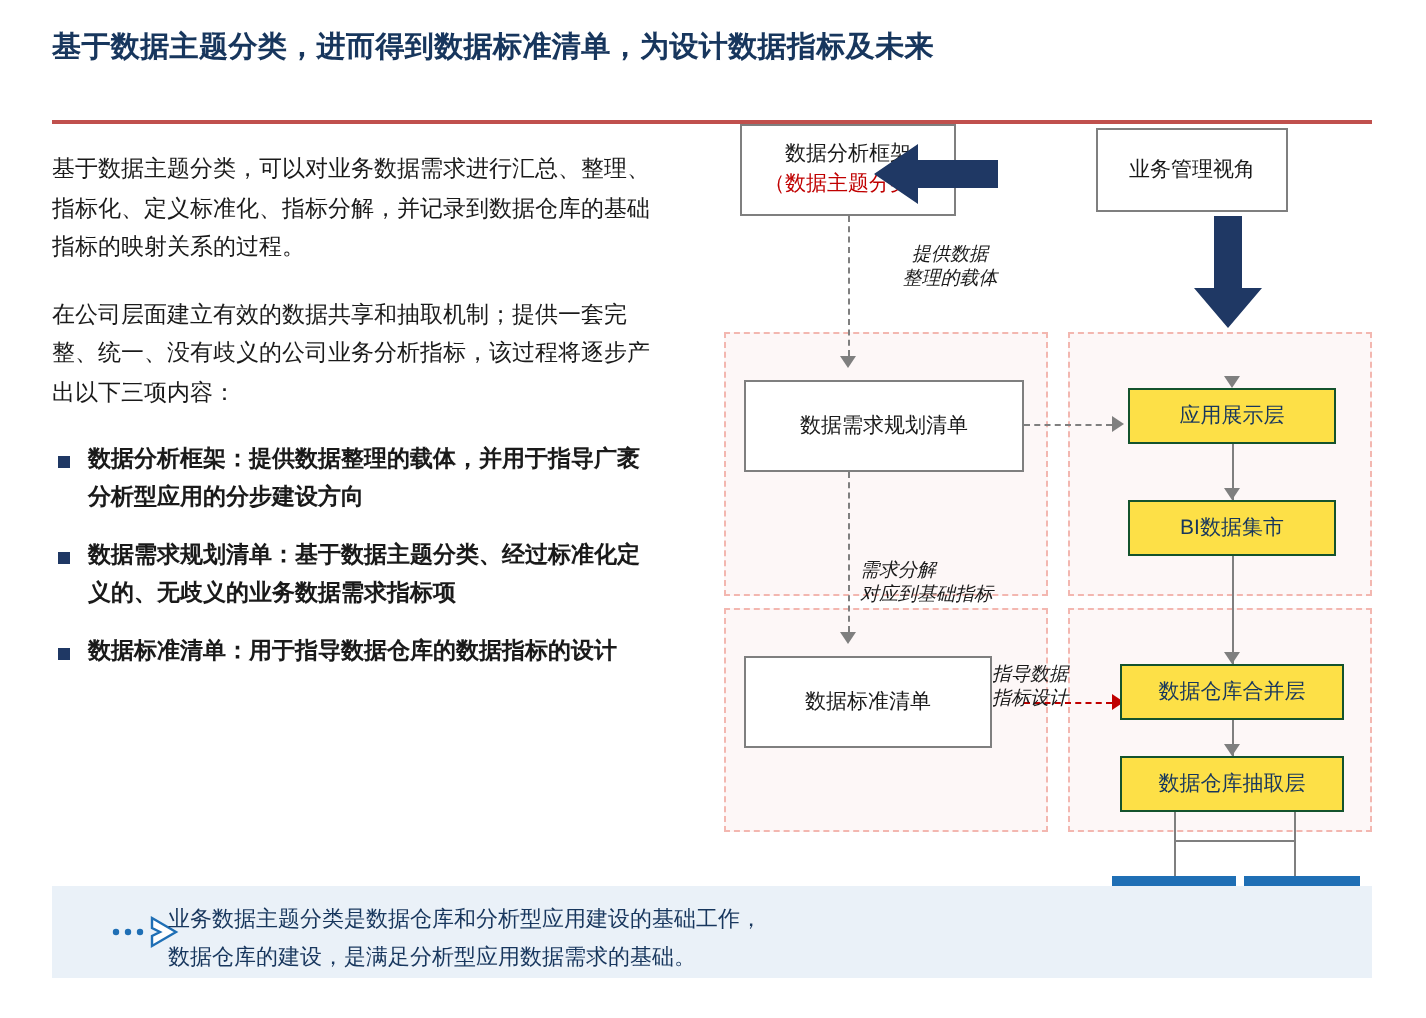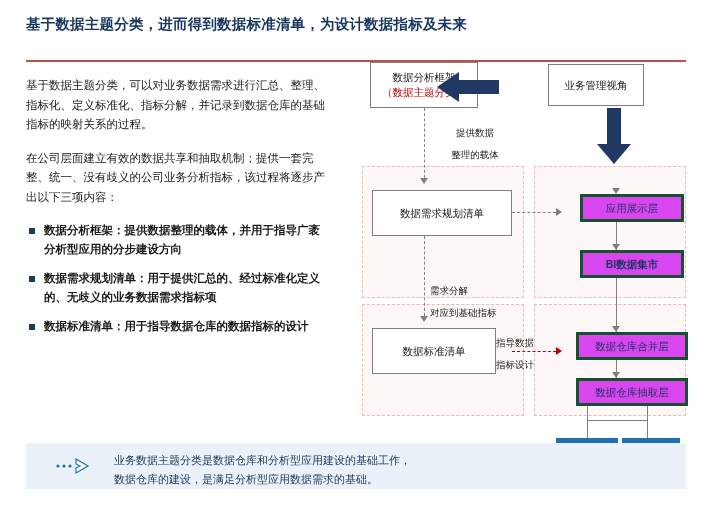--- a/index.html
+++ b/index.html
@@ -39,26 +39,26 @@
 
   .dash-box{
     position:absolute;border:1px dashed #f3b7b0;background:#fdf7f7;
   }
   .box{
     position:absolute;box-sizing:border-box;
     display:flex;align-items:center;justify-content:center;
     text-align:center;font-size:10.5px;line-height:15px;
   }
   .box-white{background:#ffffff;border:1px solid #7f7f7f;color:#1a1a1a;}
-  .box-lblue{background:#d946ef;border:3px solid #14532d;color:#17365d;margin-left:16px;}
+  .box-lblue{background:#fde047;border:1px solid #14532d;color:#17365d;}
   .box-dblue{background:#1f6fb5;border:1px solid #1f6fb5;color:#ffffff;font-size:10px;}
   .red-txt{color:#c00000;}
 
   .lbl{
-    position:absolute;font-size:9.5px;line-height:22px;color:#1a1a1a;text-align:center;
+    position:absolute;font-size:9.5px;line-height:12px;color:#1a1a1a;text-align:center;font-style:italic;
   }
 
   
   .vline{position:absolute;background:#7f7f7f;width:1px;}
   .hline{position:absolute;background:#7f7f7f;height:1px;}
   .vdash{position:absolute;border-left:1px dashed #7f7f7f;width:0;}
   .hdash{position:absolute;border-top:1px dashed #7f7f7f;height:0;}
   .hdash-red{position:absolute;border-top:1px dashed #c00000;height:0;}
 
   .arrow-down{
@@ -77,41 +77,41 @@
   
   .big-arrow-left{position:absolute;left:85px;top:12px;width:62px;height:30px;}
   .big-arrow-down{position:absolute;left:245px;top:48px;width:34px;height:56px;}
 
   
   .footer{
     position:absolute;left:26px;top:443px;width:660px;height:46px;
     background:#eaf1f8;
   }
   .footer-txt{
-    position:absolute;left:88px;top:8px;width:580px;
+    position:absolute;left:58px;top:8px;width:580px;
     font-size:11px;line-height:19px;color:#17365d;
   }
   .footer-icon{position:absolute;left:30px;top:14px;width:34px;height:18px;}
 </style>
 </head>
 <body>
 
 <div class="slide">
 
   <div class="title-wrap">
     <div class="title-line">基于数据主题分类，进而得到数据标准清单，为设计数据指标及未来</div>
   </div>
   <div class="title-rule"></div>
 
   <div class="left-col">
     <p class="para">基于数据主题分类，可以对业务数据需求进行汇总、整理、指标化、定义标准化、指标分解，并记录到数据仓库的基础指标的映射关系的过程。</p>
     <p class="para">在公司层面建立有效的数据共享和抽取机制；提供一套完整、统一、没有歧义的公司业务分析指标，该过程将逐步产出以下三项内容：</p>
     <ul class="bullets">
       <li>数据分析框架：提供数据整理的载体，并用于指导广袤分析型应用的分步建设方向</li>
-      <li>数据需求规划清单：用于提供汇总的、经过标准化定义的、无歧义的业务数据需求指标项</li>
+      <li>数据需求规划清单：基于数据主题分类、经过标准化定义的、无歧义的业务数据需求指标项</li>
       <li>数据标准清单：用于指导数据仓库的数据指标的设计</li>
     </ul>
   </div>
 
   <div class="diagram">
 
     <div class="dash-box" style="left:10px;top:106px;width:160px;height:130px;"></div>
     <div class="dash-box" style="left:10px;top:244px;width:160px;height:110px;"></div>
     <div class="dash-box" style="left:182px;top:106px;width:150px;height:130px;"></div>
     <div class="dash-box" style="left:182px;top:244px;width:150px;height:110px;"></div>
@@ -161,21 +161,21 @@
     <div class="lbl red-txt" style="left:144px;top:272px;width:60px;text-align:left;">
       指导数据<br>指标设计
     </div>
 
     <div class="box box-lblue" style="left:212px;top:134px;width:104px;height:28px;">
       <span>应用展示层</span>
     </div>
     <div class="vline" style="left:264px;top:162px;height:28px;"></div>
     <div class="arrow-down" style="left:260px;top:128px;"></div>
 
-    <div class="box box-lblue" style="left:212px;top:190px;width:104px;height:28px;font-weight:bold;">
+    <div class="box box-lblue" style="left:212px;top:190px;width:104px;height:28px;">
       <span>BI数据集市</span>
     </div>
     <div class="vline" style="left:264px;top:218px;height:54px;"></div>
     <div class="arrow-down" style="left:260px;top:184px;"></div>
 
     <div class="box box-lblue" style="left:208px;top:272px;width:112px;height:28px;">
       <span>数据仓库合并层</span>
     </div>
     <div class="vline" style="left:264px;top:300px;height:20px;"></div>
     <div class="arrow-down" style="left:260px;top:266px;"></div>

